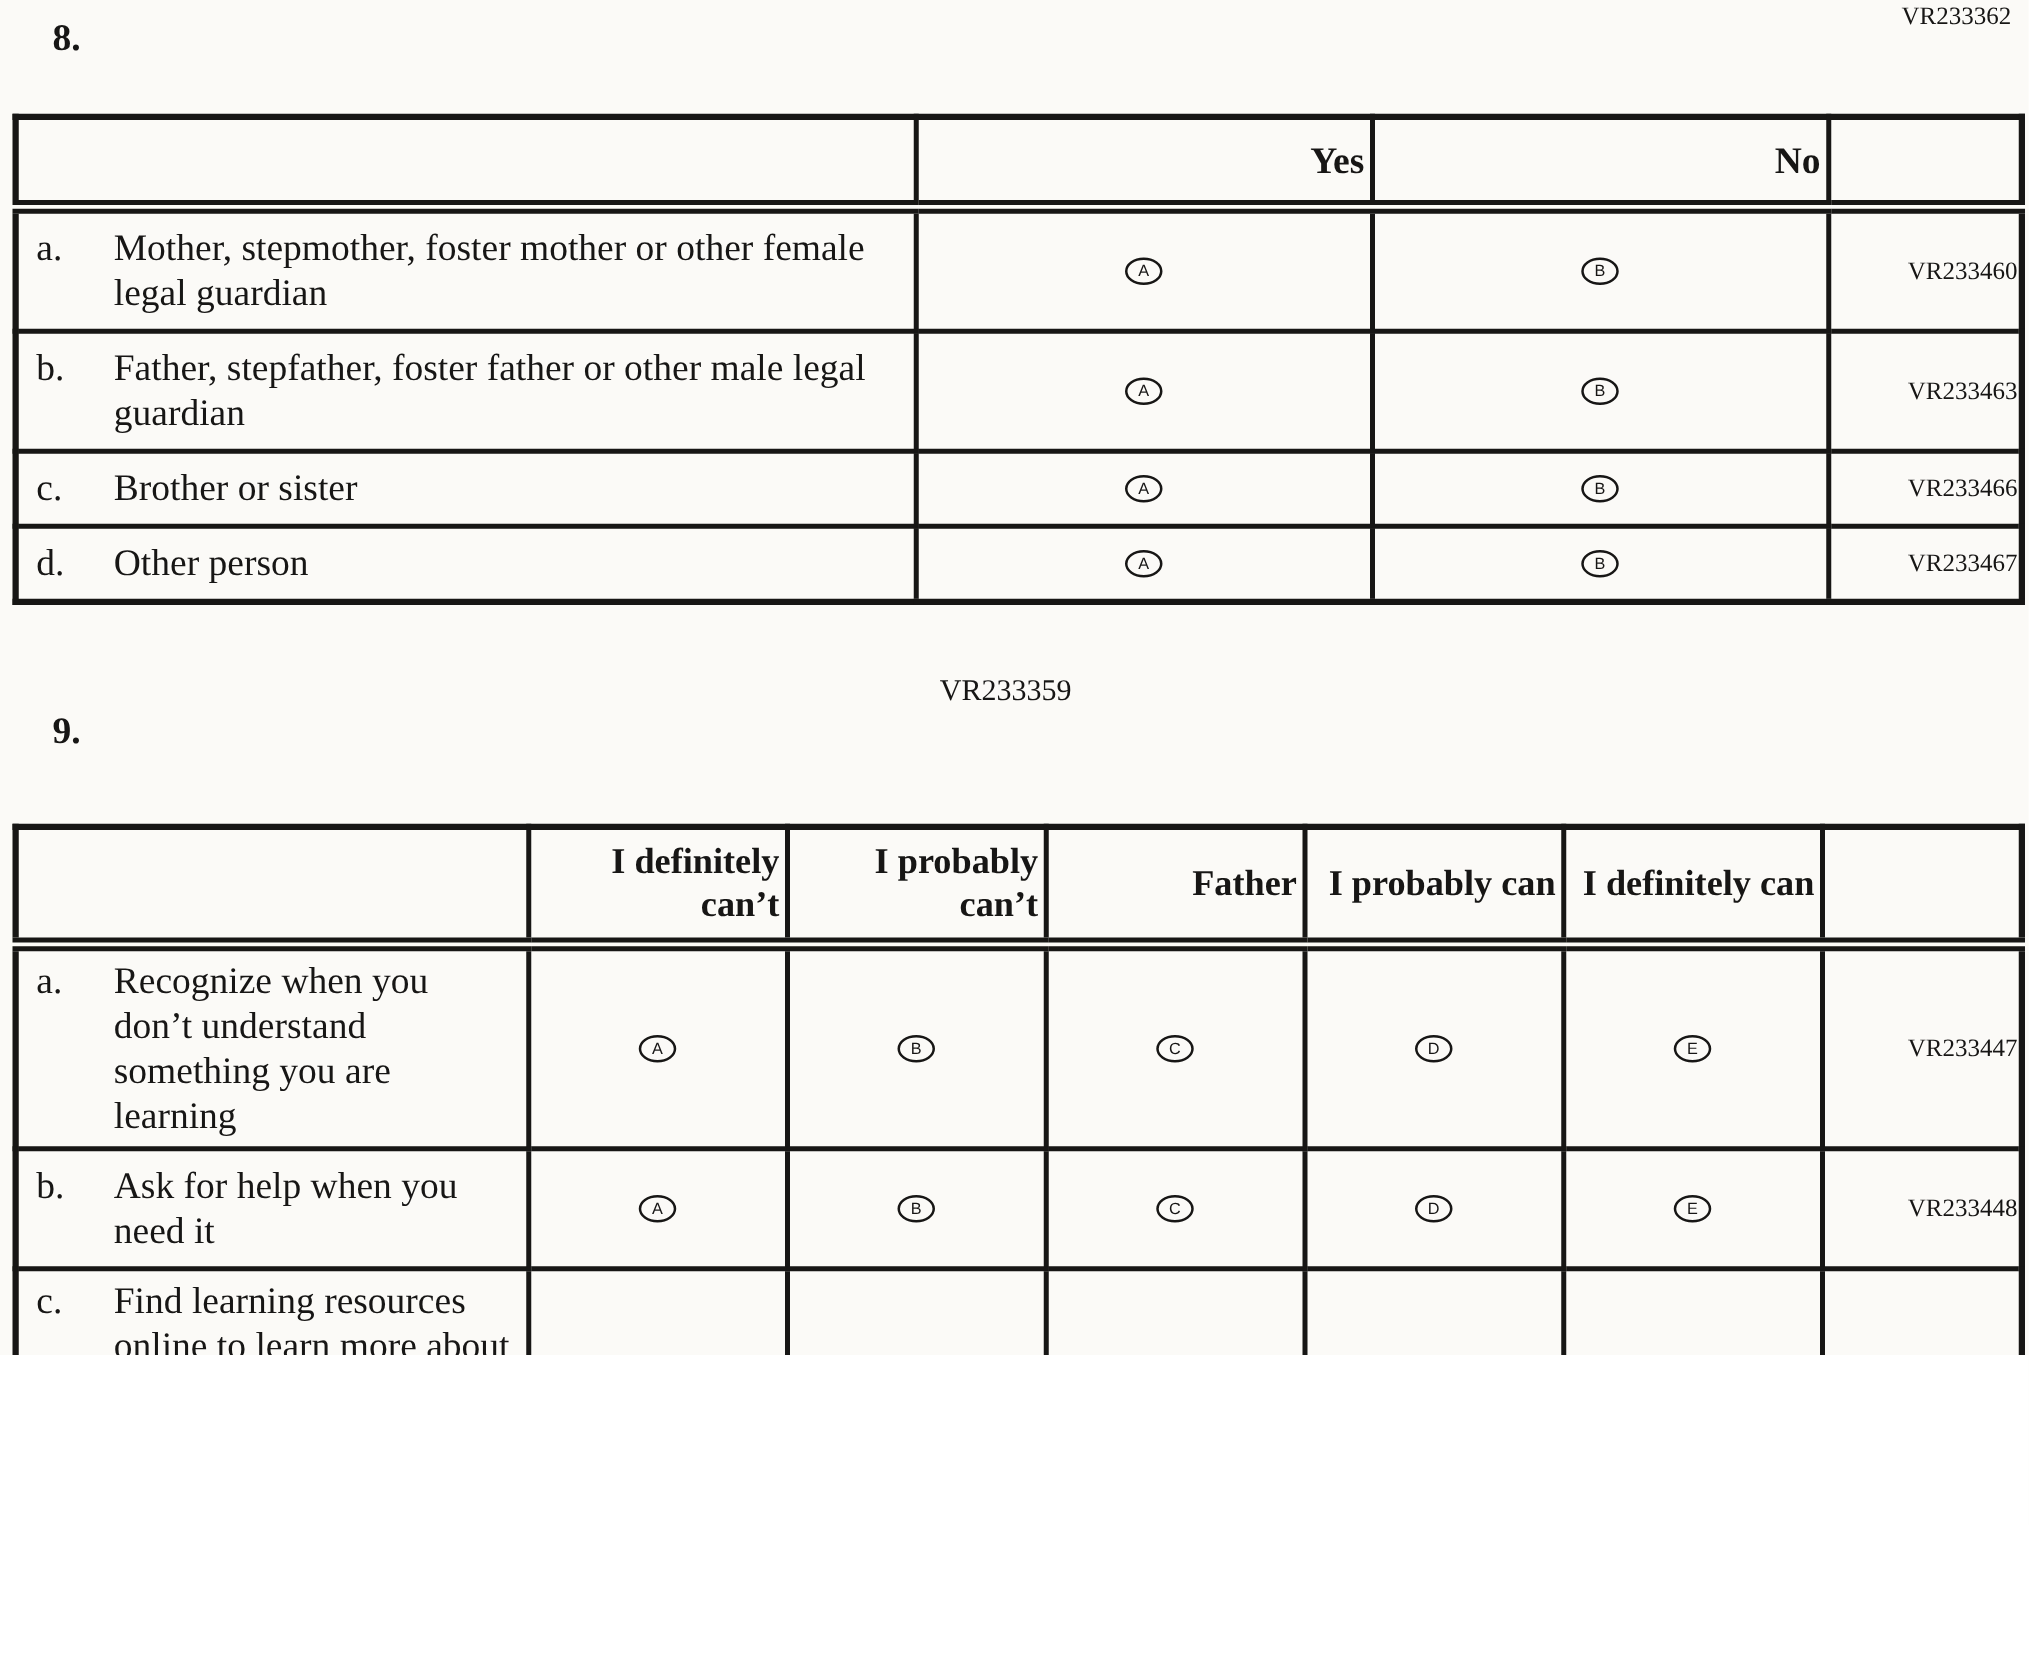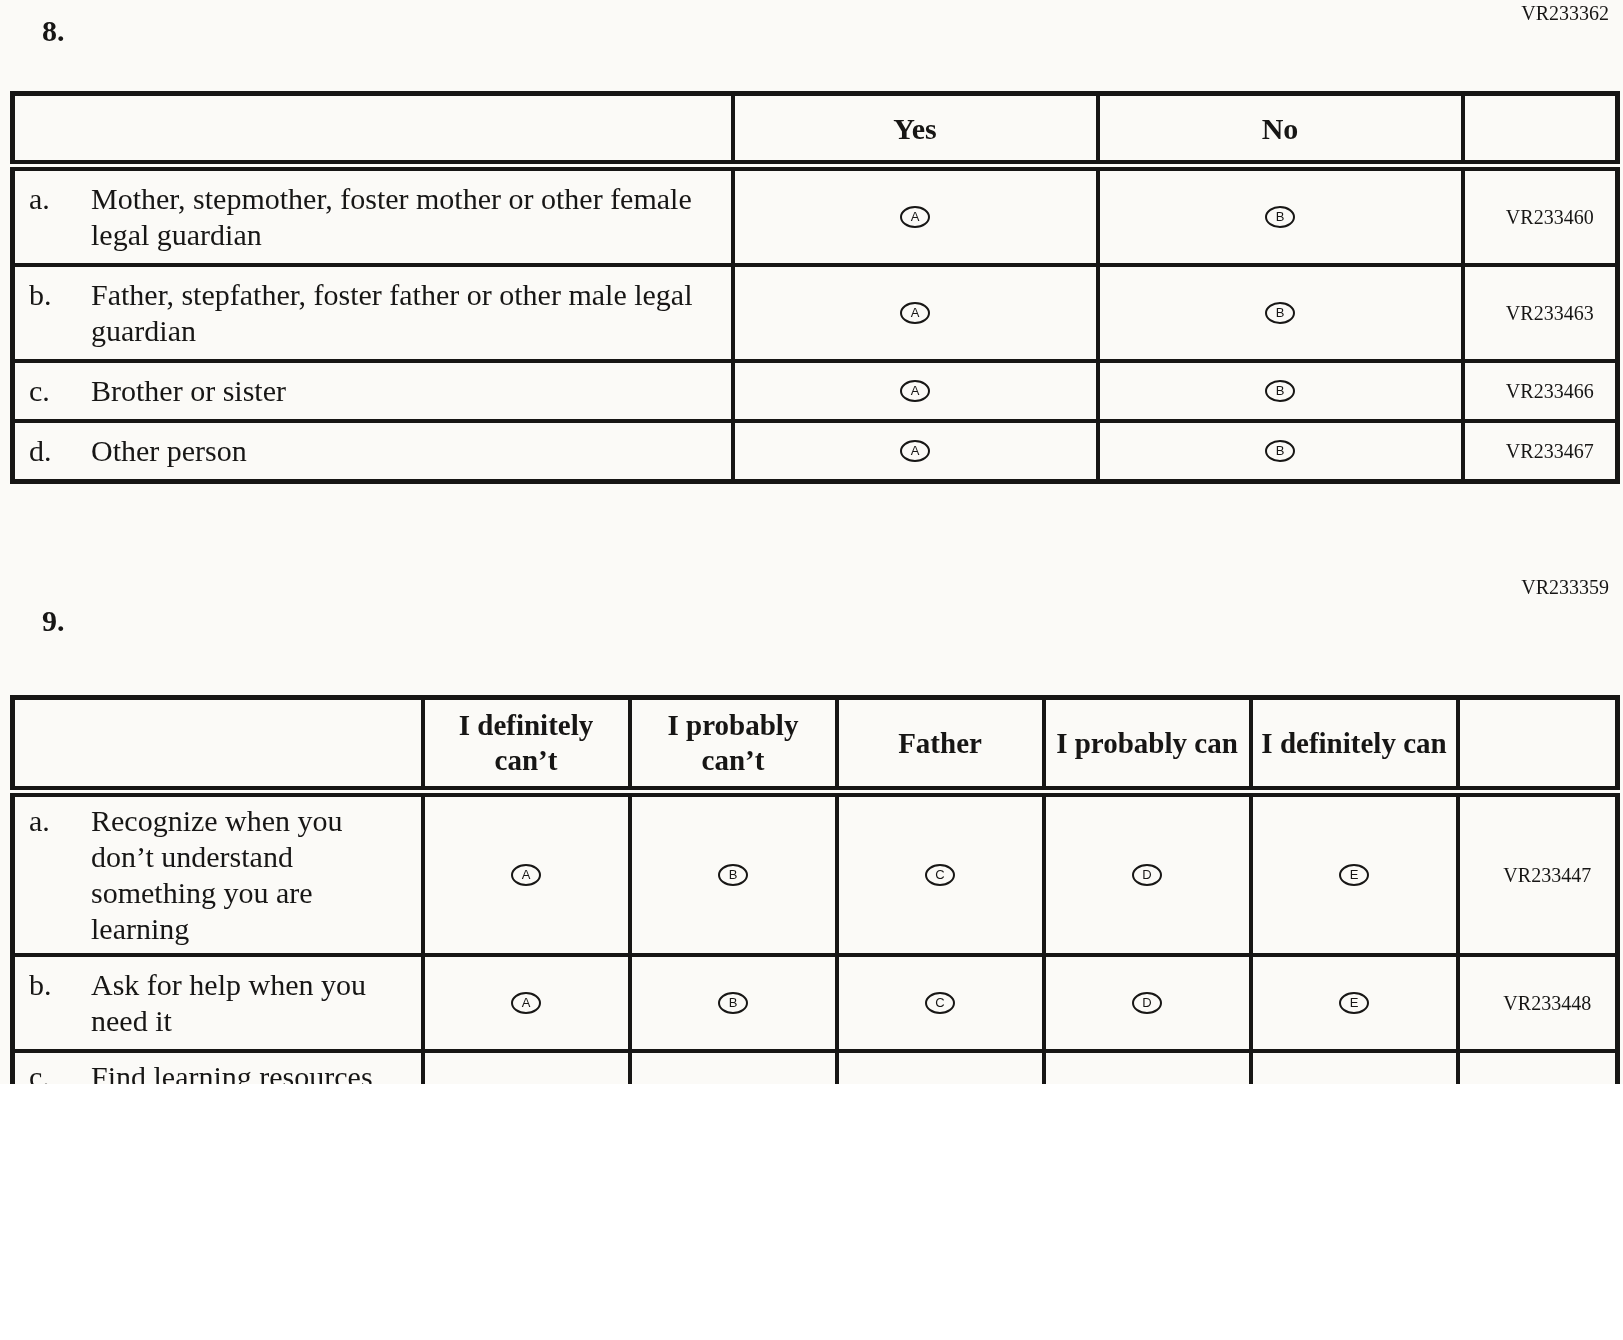--- a/index.html
+++ b/index.html
@@ -14,38 +14,38 @@
   .corner-code {
     position:absolute; top:2px; right:14px;
     font-size:20px;
   }
   .question { display:flex; margin-left:42px; }
   .qnum { flex:0 0 48px; font-weight:bold; font-size:30px; line-height:37px; }
   .qtext { font-size:30px; line-height:37px; word-spacing:1.5px; }
   #q8 { margin-top:12px; }
   #q8 .qtext { max-width:1245px; }
   .inline-code-line {
-    margin-top:92px; height:24px;
-    text-align:right; padding-right:14px; font-size:20px;
+    margin-top:56px; height:24px;
+    text-align:center; padding-right:14px; font-size:24px;
   }
   #q9 { margin-top:2px; }
   #q9 .qtext { max-width:1310px; }
 
   table.survey {
     border-collapse:collapse; table-layout:fixed;
     margin-left:10px; width:1605px;
     border:5px solid #171615;
   }
   #table-q8 { margin-top:42px; }
   #table-q9 { margin-top:56px; }
   .survey th, .survey td { border:4px solid #171615; }
   .survey thead th {
     border-bottom:11px double #171615;
     font-size:30px; line-height:35px; font-weight:bold;
-    text-align:center; vertical-align:middle;
+    text-align:right; vertical-align:middle;
     padding:6px 4px; background:#fbfaf7;
   }
   #table-q8 thead th { height:52px; }
   #table-q9 thead th { height:74px; font-size:29px; }
   .label-cell {
     vertical-align:middle;
     font-size:30px; line-height:36px;
     padding:6px 8px 6px 14px;
   }
   .row-flex { display:flex; }
@@ -54,21 +54,21 @@
   .bubble-cell { text-align:center; vertical-align:middle; }
   .bubble {
     display:inline-block; box-sizing:border-box;
     width:30px; height:22px;
     border:2px solid #171615; border-radius:50%;
     font-family:"Liberation Sans",sans-serif;
     font-size:13px; line-height:18px; text-align:center;
     background:#fbfaf7; cursor:pointer;
   }
   .code-cell {
-    font-size:20px; text-align:center;
+    font-size:20px; text-align:right;
     padding-left:21px; vertical-align:middle;
   }
   #table-q8 .row-tall td { height:80px; }
   #table-q8 .row-short td { height:44px; }
   #table-q9 td { height:80px; }
 </style>
 </head>
 <body>
 
 <div class="page">

